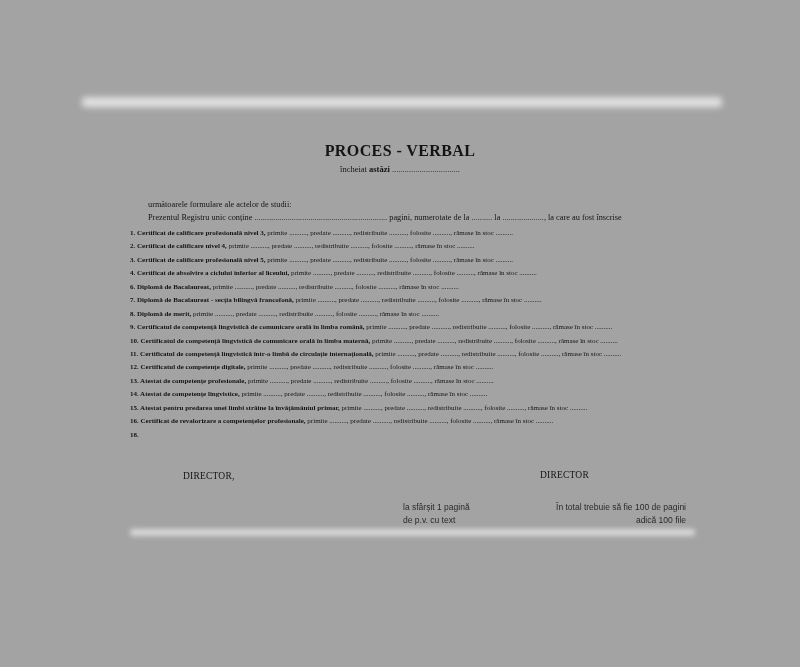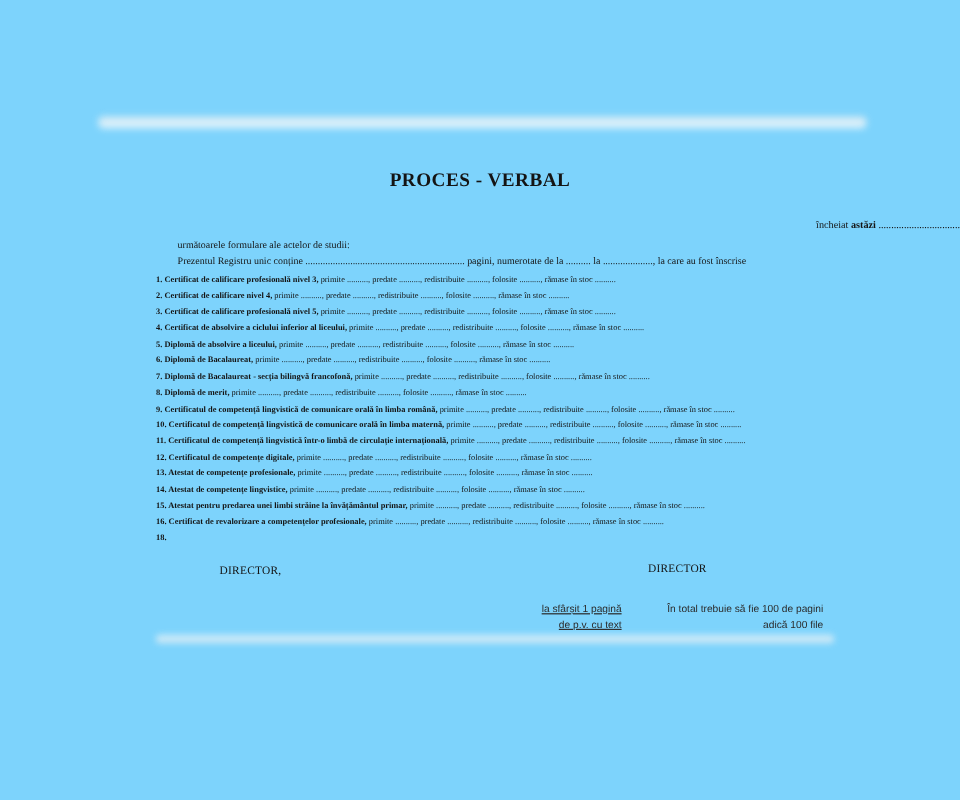--- a/index.html
+++ b/index.html
@@ -3,42 +3,42 @@
 <meta charset="utf-8">
 <style>
   html,body{margin:0;padding:0;}
   body{
     width:800px;height:667px;
     background:#ffffff;
     font-family:"Liberation Serif", serif;
     color:#141414;
     overflow:hidden;
   }
-  .sheet{position:relative;width:800px;height:667px;background:#7dd3fc;}
+  .sheet{position:relative;width:800px;height:667px;background:#a3a3a3;}
 
   .scan-edge{position:absolute;pointer-events:none;}
   .scan-edge.top{
     left:82px;top:97px;width:640px;height:10px;
     background:linear-gradient(to bottom,#efefef 0%,#f8f8f8 55%,#ffffff 100%);
     filter:blur(3px);opacity:.75;border-radius:4px;
   }
   .scan-edge.bottom{
     left:130px;top:529px;width:565px;height:7px;
     background:linear-gradient(to bottom,#ffffff 0%,#ededed 60%,#f9f9f9 100%);
     filter:blur(2.5px);opacity:.65;border-radius:3px;
   }
 
   .doc-title{
     position:absolute;left:0;top:142px;width:100%;
     text-align:center;font-weight:bold;font-size:16px;letter-spacing:.4px;
     white-space:nowrap;
   }
   .doc-subtitle{
-    position:absolute;left:0;top:182px;width:100%;
-    text-align:right;font-size:8.5px;white-space:nowrap;
+    position:absolute;left:0;top:164px;width:100%;
+    text-align:center;font-size:8.5px;white-space:nowrap;
   }
   .doc-subtitle .em{font-weight:bold;}
 
   .intro{
     position:absolute;left:148px;top:199px;
     font-size:8.3px;line-height:12.6px;
   }
   .intro .line{white-space:nowrap;}
 
   .form-list{
@@ -52,21 +52,21 @@
 
   .sig{position:absolute;font-size:9.5px;white-space:nowrap;letter-spacing:.2px;}
   .sig.director{left:183px;top:471px;}
   .sig.secretar{left:540px;top:470px;}
 
   .note{
     position:absolute;top:501px;
     font-family:"Liberation Sans", sans-serif;
     font-size:8.5px;line-height:12.5px;color:#2a2a2a;
   }
-  .note.center{left:403px;width:115px;text-align:right;text-decoration:underline;}
+  .note.center{left:403px;width:115px;text-align:left;}
   .note.right{left:498px;width:188px;text-align:right;}
   .note .nline{white-space:nowrap;}
   .note.right .nline{white-space:normal;}
 </style>
 </head>
 <body>
 
 <div class="sheet">
 
   <div class="scan-edge top"></div>
@@ -78,21 +78,20 @@
   <div class="intro">
     <div class="line">următoarele formulare ale actelor de studii:</div>
     <div class="line">Prezentul Registru unic conține ................................................................ pagini, numerotate de la .......... la ...................., la care au fost înscrise</div>
   </div>
 
   <div class="form-list">
     <div class="row"><span class="lbl">1. Certificat de calificare profesională nivel 3,</span><span> primite .........., predate .........., redistribuite .........., folosite .........., rămase în stoc ..........</span></div>
     <div class="row"><span class="lbl">2. Certificat de calificare nivel 4,</span><span> primite .........., predate .........., redistribuite .........., folosite .........., rămase în stoc ..........</span></div>
     <div class="row"><span class="lbl">3. Certificat de calificare profesională nivel 5,</span><span> primite .........., predate .........., redistribuite .........., folosite .........., rămase în stoc ..........</span></div>
     <div class="row"><span class="lbl">4. Certificat de absolvire a ciclului inferior al liceului,</span><span> primite .........., predate .........., redistribuite .........., folosite .........., rămase în stoc ..........</span></div>
-    <div class="row"><span class="lbl">5. Diplomă de absolvire a liceului,</span><span> primite .........., predate .........., redistribuite .........., folosite .........., rămase în stoc ..........</span></div>
     <div class="row"><span class="lbl">6. Diplomă de Bacalaureat,</span><span> primite .........., predate .........., redistribuite .........., folosite .........., rămase în stoc ..........</span></div>
     <div class="row"><span class="lbl">7. Diplomă de Bacalaureat - secția bilingvă francofonă,</span><span> primite .........., predate .........., redistribuite .........., folosite .........., rămase în stoc ..........</span></div>
     <div class="row"><span class="lbl">8. Diplomă de merit,</span><span> primite .........., predate .........., redistribuite .........., folosite .........., rămase în stoc ..........</span></div>
     <div class="row"><span class="lbl">9. Certificatul de competență lingvistică de comunicare orală în limba română,</span><span> primite .........., predate .........., redistribuite .........., folosite .........., rămase în stoc ..........</span></div>
     <div class="row"><span class="lbl">10. Certificatul de competență lingvistică de comunicare orală în limba maternă,</span><span> primite .........., predate .........., redistribuite .........., folosite .........., rămase în stoc ..........</span></div>
     <div class="row"><span class="lbl">11. Certificatul de competență lingvistică într-o limbă de circulație internațională,</span><span> primite .........., predate .........., redistribuite .........., folosite .........., rămase în stoc ..........</span></div>
     <div class="row"><span class="lbl">12. Certificatul de competențe digitale,</span><span> primite .........., predate .........., redistribuite .........., folosite .........., rămase în stoc ..........</span></div>
     <div class="row"><span class="lbl">13. Atestat de competențe profesionale,</span><span> primite .........., predate .........., redistribuite .........., folosite .........., rămase în stoc ..........</span></div>
     <div class="row"><span class="lbl">14. Atestat de competențe lingvistice,</span><span> primite .........., predate .........., redistribuite .........., folosite .........., rămase în stoc ..........</span></div>
     <div class="row"><span class="lbl">15. Atestat pentru predarea unei limbi străine la învățământul primar,</span><span> primite .........., predate .........., redistribuite .........., folosite .........., rămase în stoc ..........</span></div>

